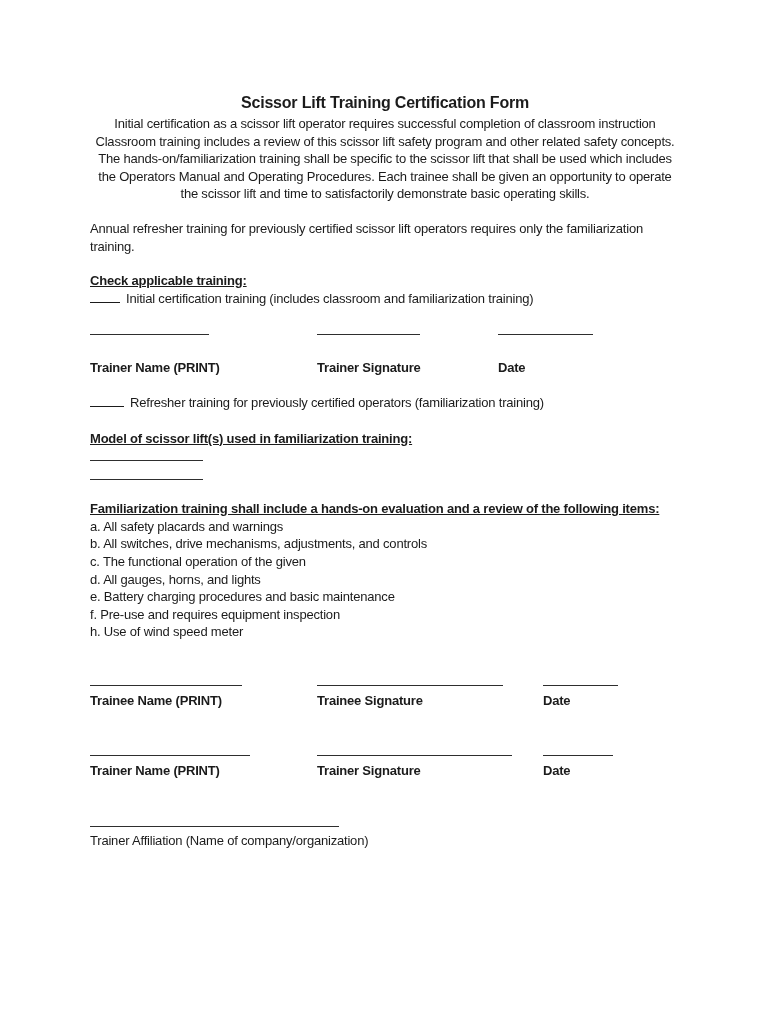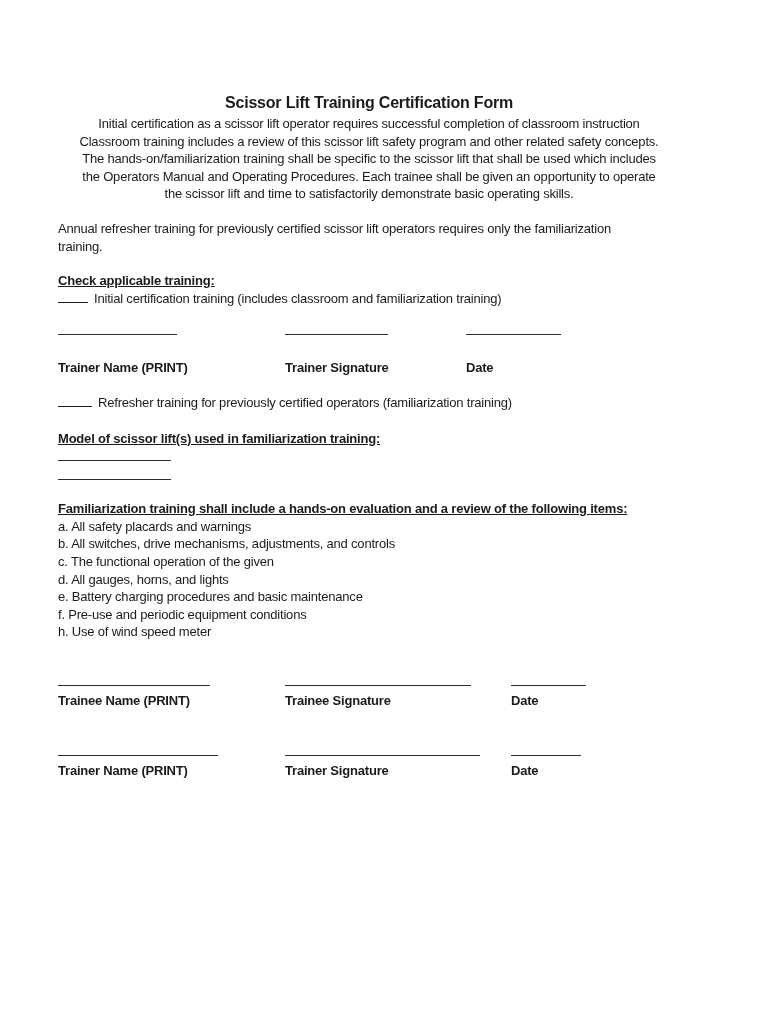--- a/index.html
+++ b/index.html
@@ -7,21 +7,21 @@
   .page {
     position: relative;
     width: 770px;
     height: 864px;
     background: #ffffff;
     font-family: "Liberation Sans", "DejaVu Sans", sans-serif;
     font-size: 13px;
     letter-spacing: -0.2px;
     line-height: 17.6px;
     color: #1b1b1b;
-    padding: 94px 90px 0 58px;
+    padding: 94px 90px 0 90px;
     overflow: hidden;
   }
   .title {
     text-align: center;
     font-weight: bold;
     font-size: 16px;
     line-height: 18px;
     white-space: nowrap;
   }
   .para { margin-top: 3px; text-align: center; }
@@ -117,21 +117,21 @@
   <div class="rule model-blank1"></div>
   <div class="rule model-blank2"></div>
 
   <div class="heading fam-heading">Familiarization training shall include a hands-on evaluation and a review of the following items:</div>
   <div class="fam-list">
     <div>a. All safety placards and warnings</div>
     <div>b. All switches, drive mechanisms, adjustments, and controls</div>
     <div>c. The functional operation of the given</div>
     <div>d. All gauges, horns, and lights</div>
     <div>e. Battery charging procedures and basic maintenance</div>
-    <div>f. Pre-use and periodic equipment conditions</div>
+    <div>f. Pre-use and requires equipment inspection</div>
     <div>h. Use of wind speed meter</div>
   </div>
 
   <div class="sig-block-bottom1">
     <div class="sig-lines">
       <div class="col1">
           <div class="rule" style="width:152px"></div>
         </div>
       <div class="col2b">
           <div class="rule" style="width:186px"></div>
@@ -159,14 +159,18 @@
           <div class="rule" style="width:70px"></div>
         </div>
     </div>
     <div class="sig-labels">
       <div class="col1">Trainer Name (PRINT)</div>
       <div class="col2b">Trainer Signature</div>
       <div class="col3">Date</div>
     </div>
   </div>
 
+  <div class="affiliation">
+    <div class="rule"></div>
+    <div class="aff-label">Trainer Affiliation (Name of company/organization)</div>
+  </div>
 
 </div>
 
 </body></html>

